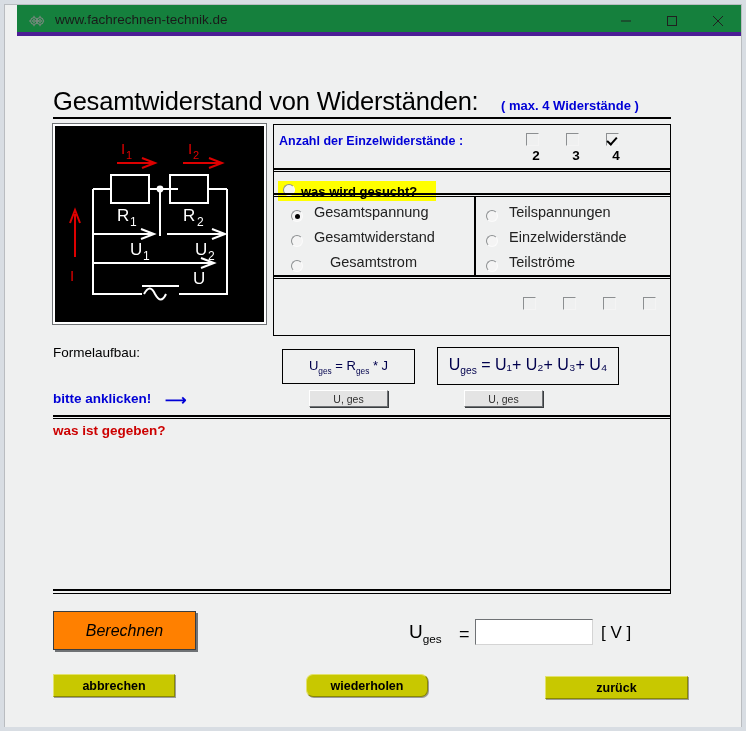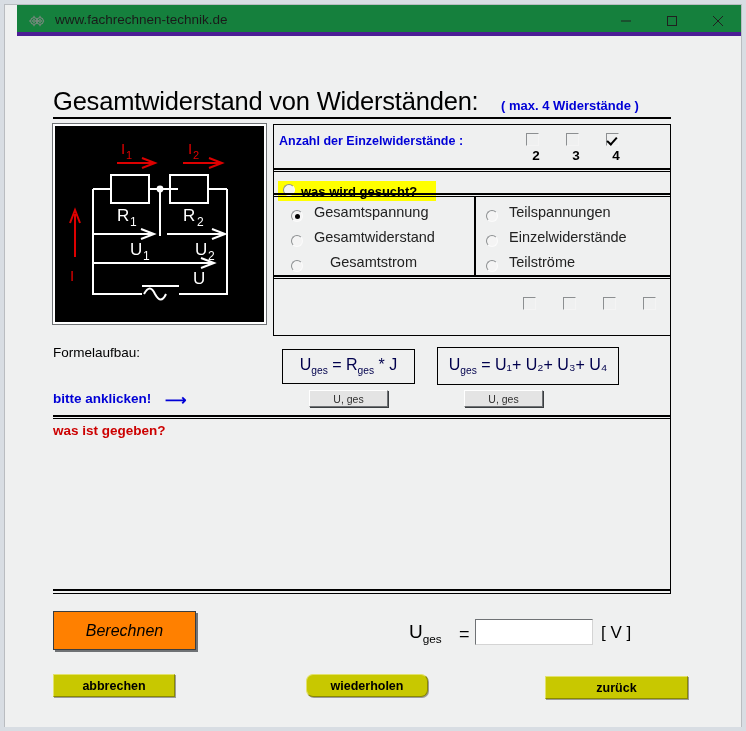--- a/index.html
+++ b/index.html
@@ -175,21 +175,21 @@
     font-size: 15px; font-weight: bold; color: #0000d6;
   }
   .formula-box {
     position: absolute;
     border: 1px solid #000;
     background: #eff0f0;
     display: flex; align-items: center; justify-content: center;
     color: #00004d;
     white-space: nowrap;
   }
-  #fbox1 { left: 277px; top: 313px; width: 133px; height: 35px; font-size: 16px; }
+  #fbox1 { left: 277px; top: 313px; width: 133px; height: 35px; font-size: 13px; }
   #fbox2 { left: 432px; top: 311px; width: 182px; height: 38px; font-size: 16px; }
   .fsub { font-size: 0.64em; vertical-align: sub; }
   .btn-ges {
     position: absolute;
     height: 17px;
     background: #e4e4e4;
     border-top: 1px solid #ffffff;
     border-left: 1px solid #ffffff;
     border-right: 1px solid #6f7275;
     border-bottom: 1px solid #6f7275;

